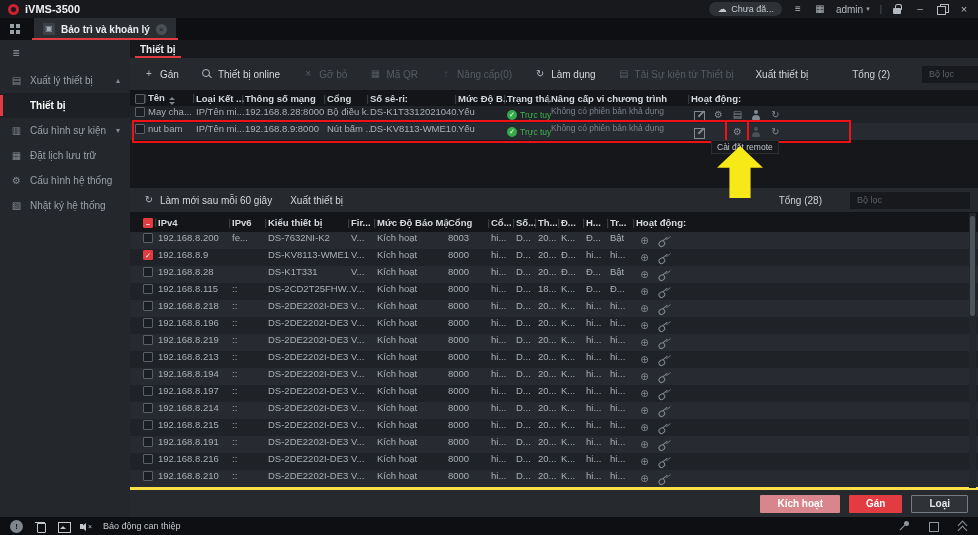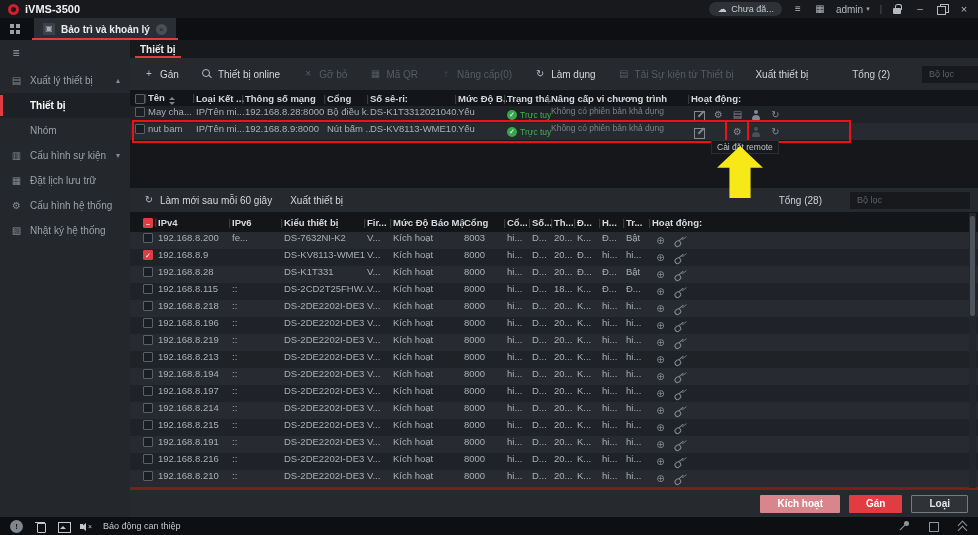--- a/index.html
+++ b/index.html
@@ -43,33 +43,33 @@
 .toolbar2{height:24px;padding:0 8px 0 13px;gap:18px}
 .tbtn{display:flex;align-items:center;gap:5px;font-size:10px;color:#d3d7da;cursor:pointer;white-space:nowrap}
 .tbtn .ic{color:#b6bcc2}
 .tbtn.disabled{color:#565c63}.tbtn.disabled .ic{color:#565c63}
 .flex-sp{flex:1}
 .total{font-size:10px;color:#ccd1d5;margin-right:10px;white-space:nowrap}
 .filter{width:120px;height:17px;background:#17191d;border:none;color:#9aa1a7;font-size:9px;padding:0 7px;outline:none;font-family:inherit}
 .filter::placeholder{color:#5d636a}
 
 .t1{position:relative;height:98px;background:#15171b}
-.t2{position:relative;height:278px;background:#7f1d1d}
+.t2{position:relative;height:278px;background:#fde047}
 .thead{display:flex;align-items:center;background:#131518;font-weight:bold;color:#d6dade;font-size:9.5px}
 .t1 .thead{height:16px;padding-left:5px}
 .t2 .thead{height:20px;padding-left:13px}
 .tr{display:flex;height:17px;font-size:9.5px;color:#a9afb5}
 .t1 .tr{padding-left:5px}
 .t2 .tr{padding-left:13px}
 .r-odd{background:#1f2227}.r-even{background:#272b31}
 .r2-odd{background:#272b31}.r2-even{background:#1f2328}
 .tc{flex-shrink:0;overflow:hidden;white-space:nowrap;padding-right:4px;position:relative}
 .thead .tc:not(:last-child)::after{content:"|";position:absolute;right:1px;top:0;color:#4a5056;font-weight:normal}
 .t1 .c0{width:13px}.t1 .c1{width:48px}.t1 .c2{width:49px}.t1 .c3{width:82px}.t1 .c4{width:43px}.t1 .c5{width:88px}.t1 .c6{width:49px}.t1 .c7{width:44px}.t1 .c8{width:140px}.t1 .c9{flex:1}
-.t2 .c0{width:15px}.t2 .c1{width:74px}.t2 .c2{width:52px}.t2 .c3{width:83px}.t2 .c4{width:26px}.t2 .c5{width:71px}.t2 .c6{width:43px}.t2 .c7{width:25px}.t2 .c8{width:22px}.t2 .c9{width:23px}.t2 .c10{width:25px}.t2 .c11{width:24px}.t2 .c12{width:26px}.t2 .c13{flex:1}
+.t2 .c0{width:15px}.t2 .c1{width:74px}.t2 .c2{width:36px}.t2 .c3{width:83px}.t2 .c4{width:26px}.t2 .c5{width:71px}.t2 .c6{width:43px}.t2 .c7{width:25px}.t2 .c8{width:22px}.t2 .c9{width:23px}.t2 .c10{width:25px}.t2 .c11{width:24px}.t2 .c12{width:26px}.t2 .c13{flex:1}
 .cbx{display:inline-block;width:10px;height:10px;border:1px solid #5a6067;background:#1a1d21;border-radius:1px;font-size:7px;line-height:9px;text-align:center;color:#fff;vertical-align:middle;cursor:pointer}
 .cbx.checked,.cbx.minus{background:#e23b41;border-color:#e23b41;font-weight:bold}
 .sort{display:inline-flex;flex-direction:column;gap:2px;margin-left:4px;vertical-align:1px}
 .sort i{width:0;height:0;border-left:3px solid transparent;border-right:3px solid transparent;display:block}
 .sort .up{border-bottom:3px solid #7d848b}
 .sort .dn{border-top:3px solid #7d848b}
 .status{display:flex;align-items:center;gap:3px;color:#3cb54b;font-size:8.5px}
 .okc{width:10px;height:10px;border-radius:50%;background:#35a94a;color:#fff;font-size:7px;line-height:10px;text-align:center;flex-shrink:0}
 .fw{font-size:8.5px;color:#7b828a}
 .actions{display:flex;align-items:center;gap:6px;padding-left:2px}
@@ -160,23 +160,20 @@
   <div>
       <div class="sbi">
         <span class="ic ic-device">▤</span>
         <span class="lbl">Xuất lý thiết bị</span>
         <span class="arrow">▴</span>
       </div>
       <div class="sbi child active">
         <span class="abar"></span>
         <span class="lbl">Thiết bị</span>
       </div>
-      <div class="sbi child">
-        <span class="lbl">Nhóm</span>
-      </div>
       <div class="sbi">
         <span class="ic ic-event">▥</span>
         <span class="lbl">Cấu hình sự kiện</span>
         <span class="arrow">▾</span>
       </div>
       <div class="sbi">
         <span class="ic ic-storage">▦</span>
         <span class="lbl">Đặt lịch lưu trữ</span>
       </div>
       <div class="sbi">

